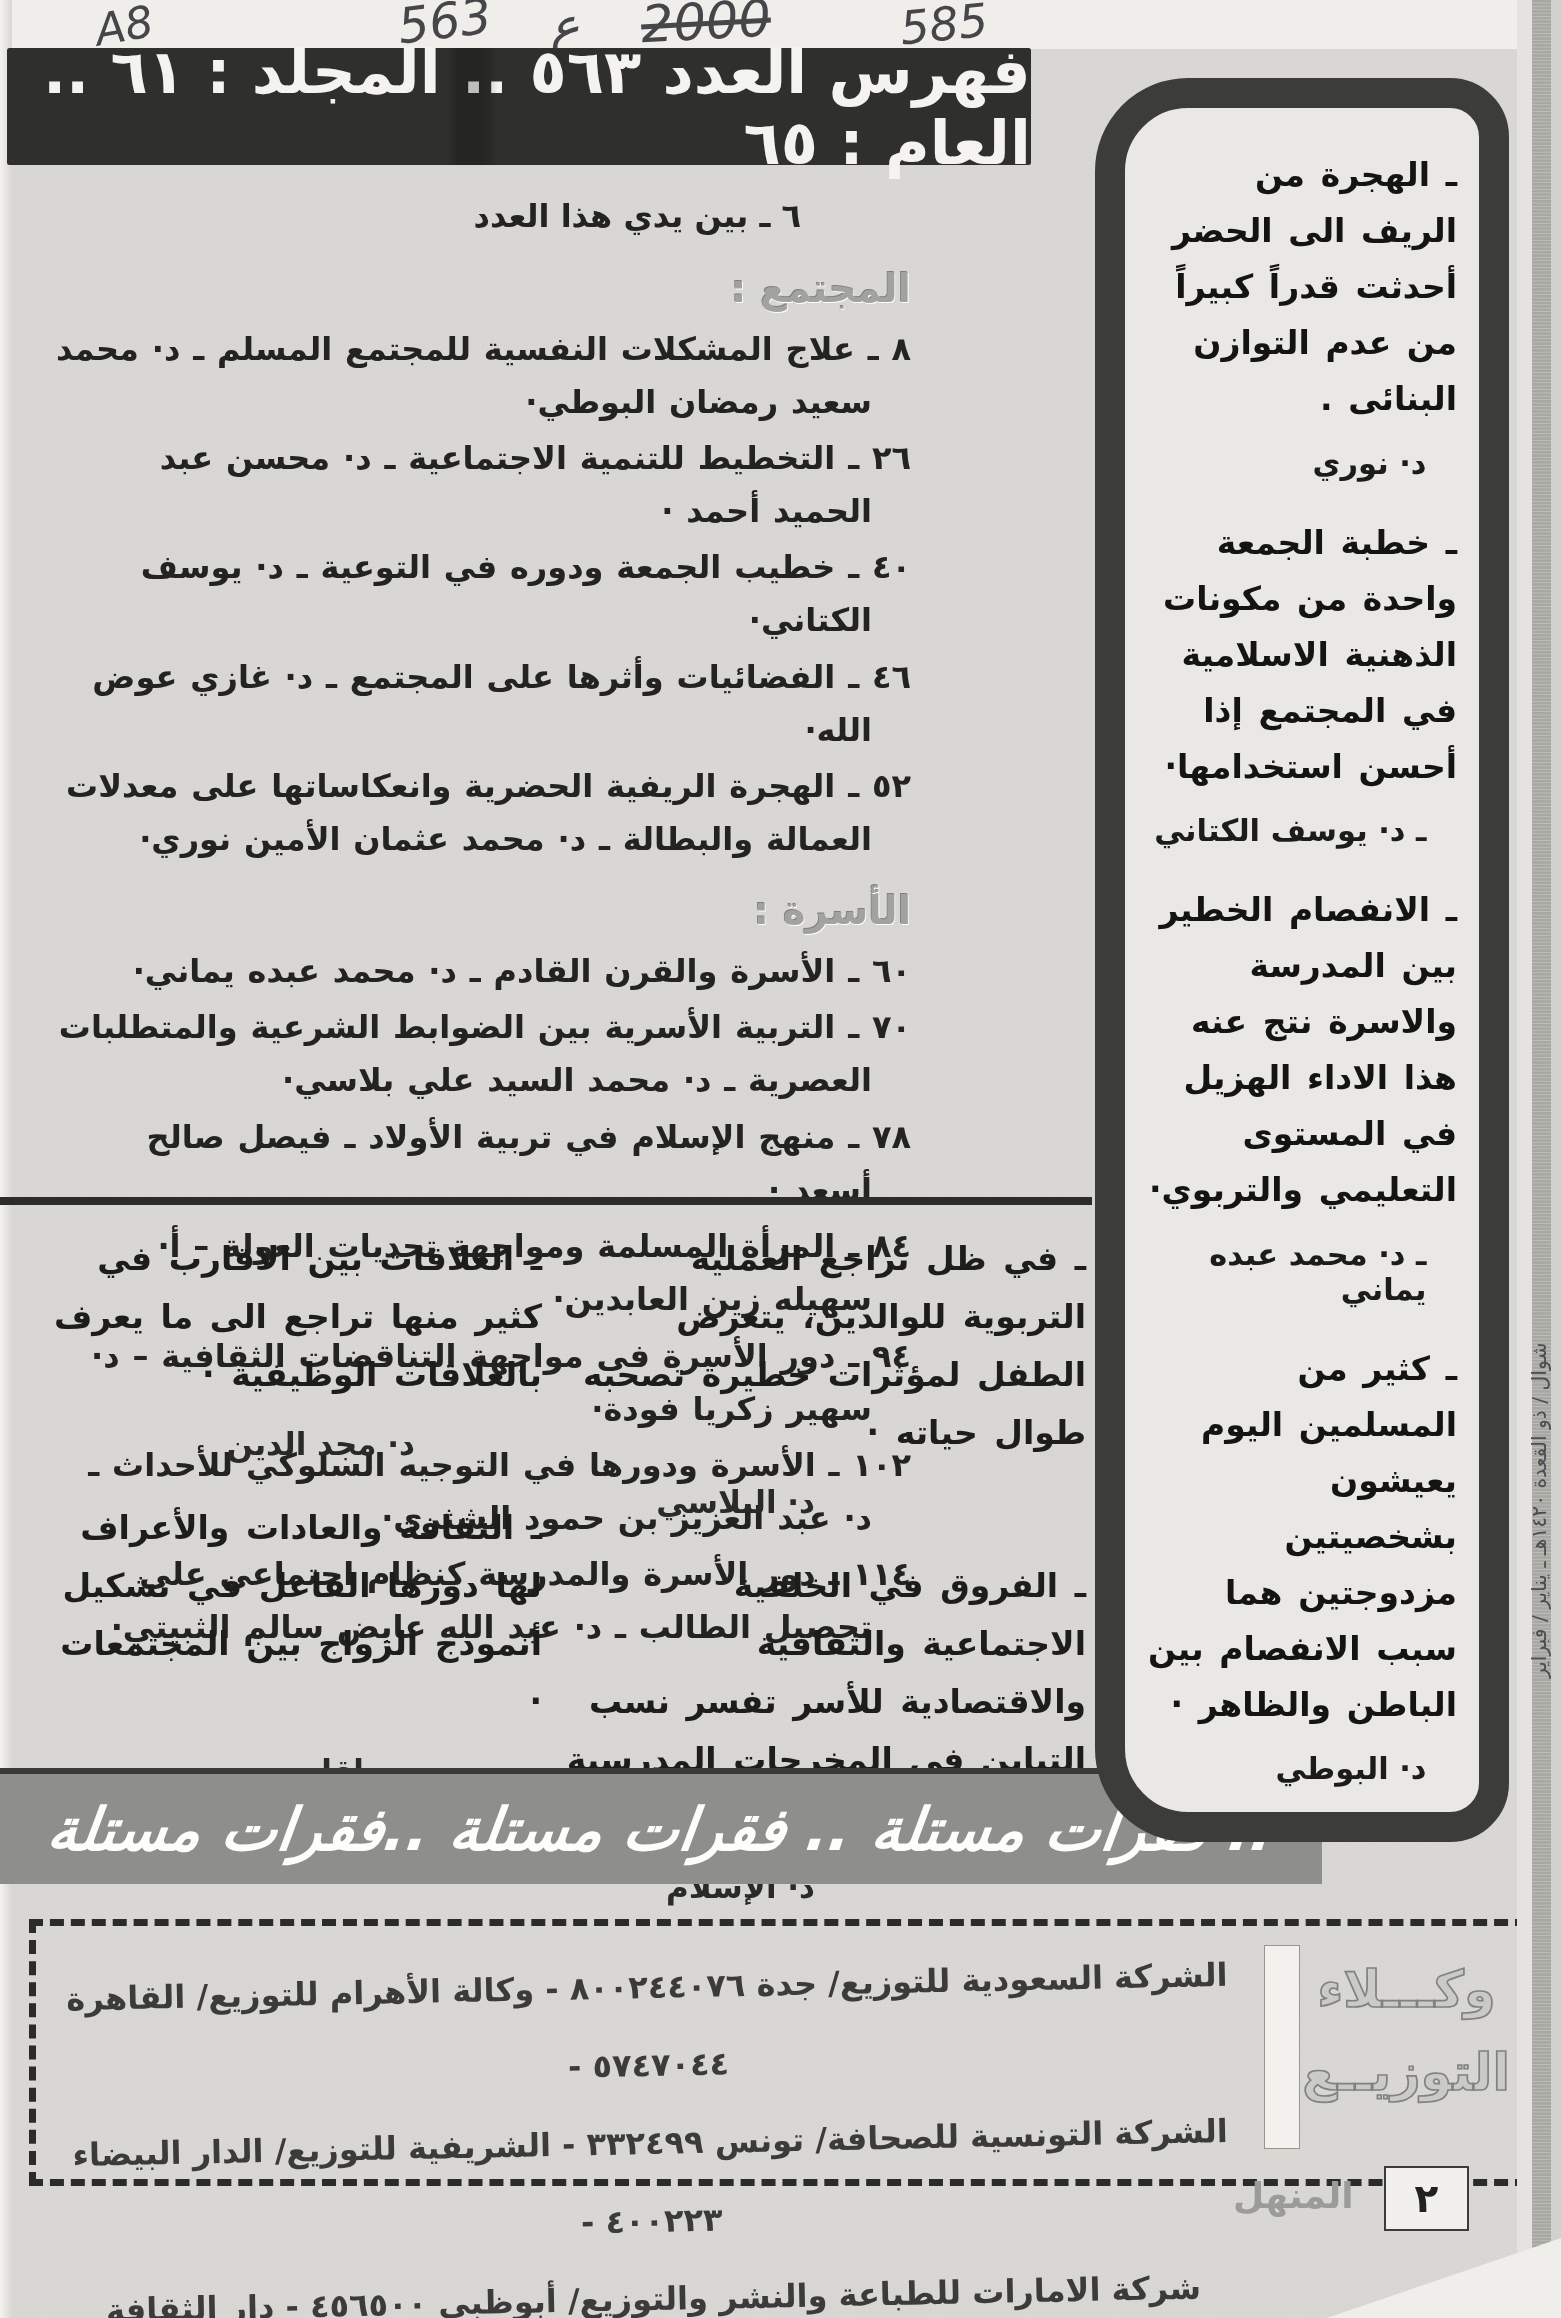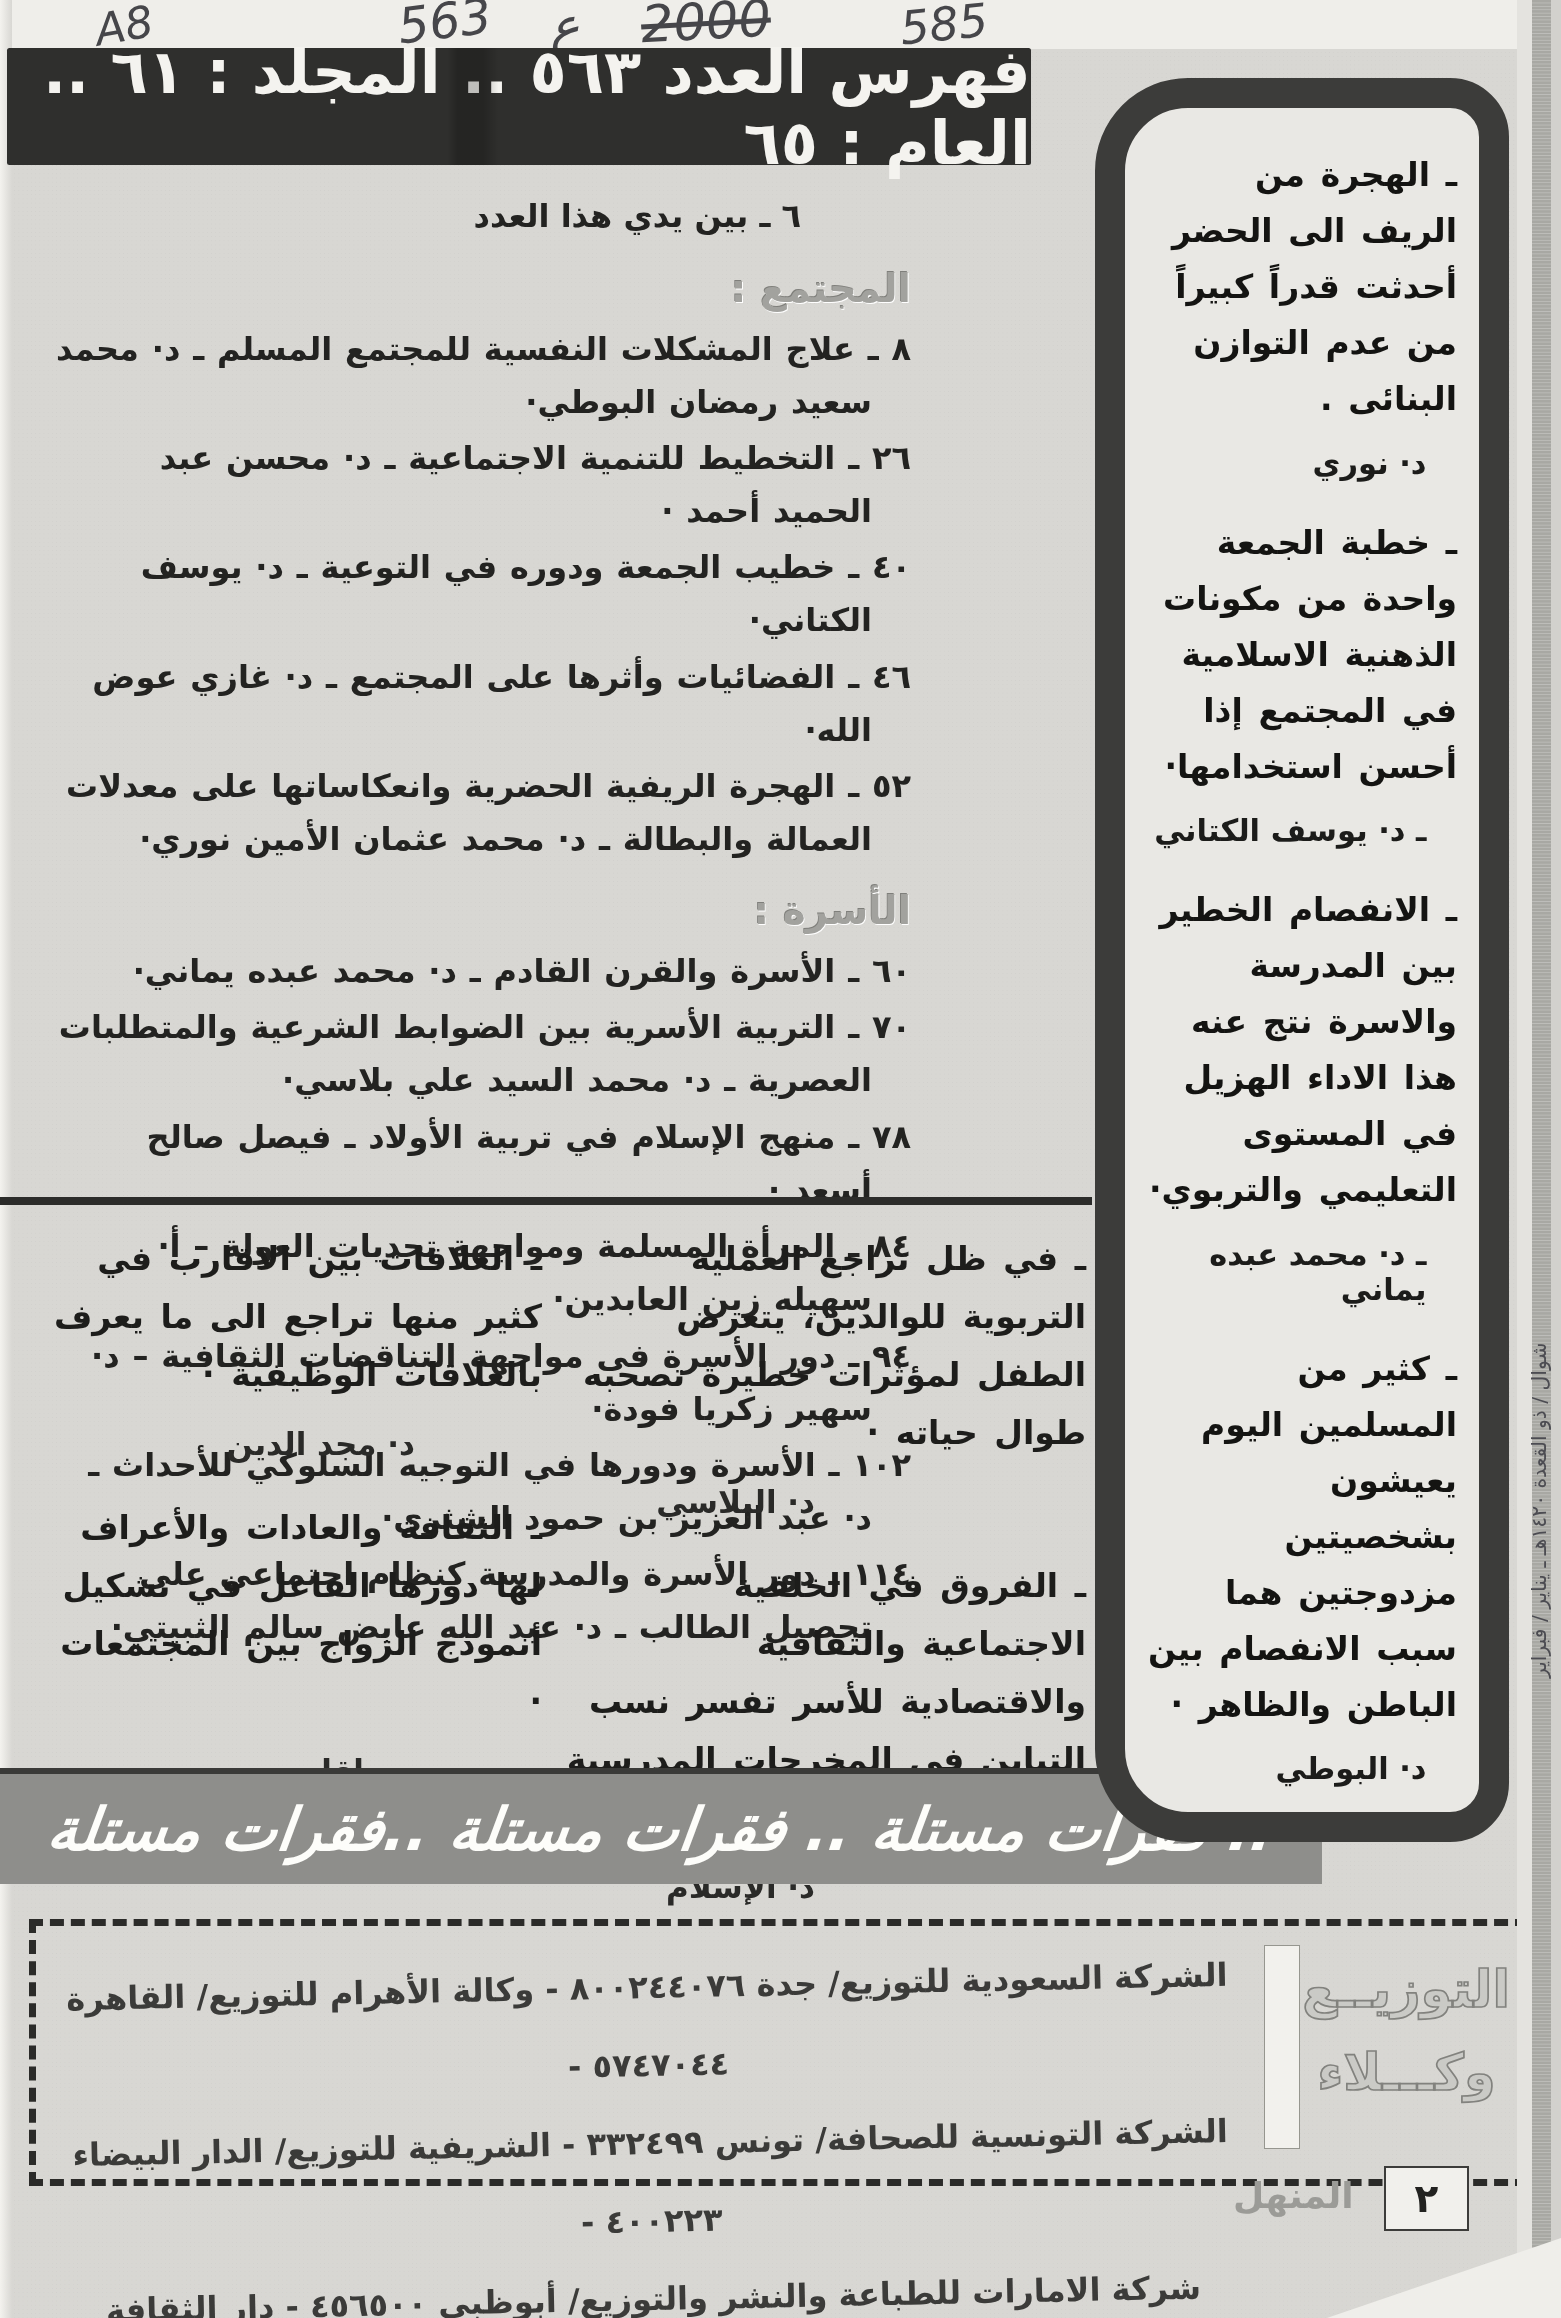--- a/index.html
+++ b/index.html
@@ -145,22 +145,22 @@
     <div class="pq-text">ـ الفروق في الخلفية الاجتماعية والثقافية والاقتصادية للأسر تفسر نسب التباين في المخرجات المدرسية بين الطلاب·</div>
     <div class="pq-author">د· الإسلام</div>
   </div>
 
   <div class="abs excerpt-banner">
     <span class="skew">.. فقرات مستلة .. فقرات مستلة ..فقرات مستلة</span>
   </div>
 
   <div class="abs dist-box">
     <div class="abs dist-title">
+      <div>وكـــلاء</div>
       <div>التوزيــع</div>
-      <div>وكـــلاء</div>
     </div>
     <div class="abs dist-bracket"></div>
     <div class="abs dist-lines">
       <div>الشركة السعودية للتوزيع/ جدة ٨٠٠٢٤٤٠٧٦ - وكالة الأهرام للتوزيع/ القاهرة ٥٧٤٧٠٤٤ -</div>
       <div>الشركة التونسية للصحافة/ تونس ٣٣٢٤٩٩ - الشريفية للتوزيع/ الدار البيضاء ٤٠٠٢٢٣ -</div>
       <div>شركة الامارات للطباعة والنشر والتوزيع/ أبوظبي ٤٥٦٥٠٠ - دار الثقافة للطباعة/ الدوحة</div>
     </div>
   </div>
 
   <div class="abs sidebar">

